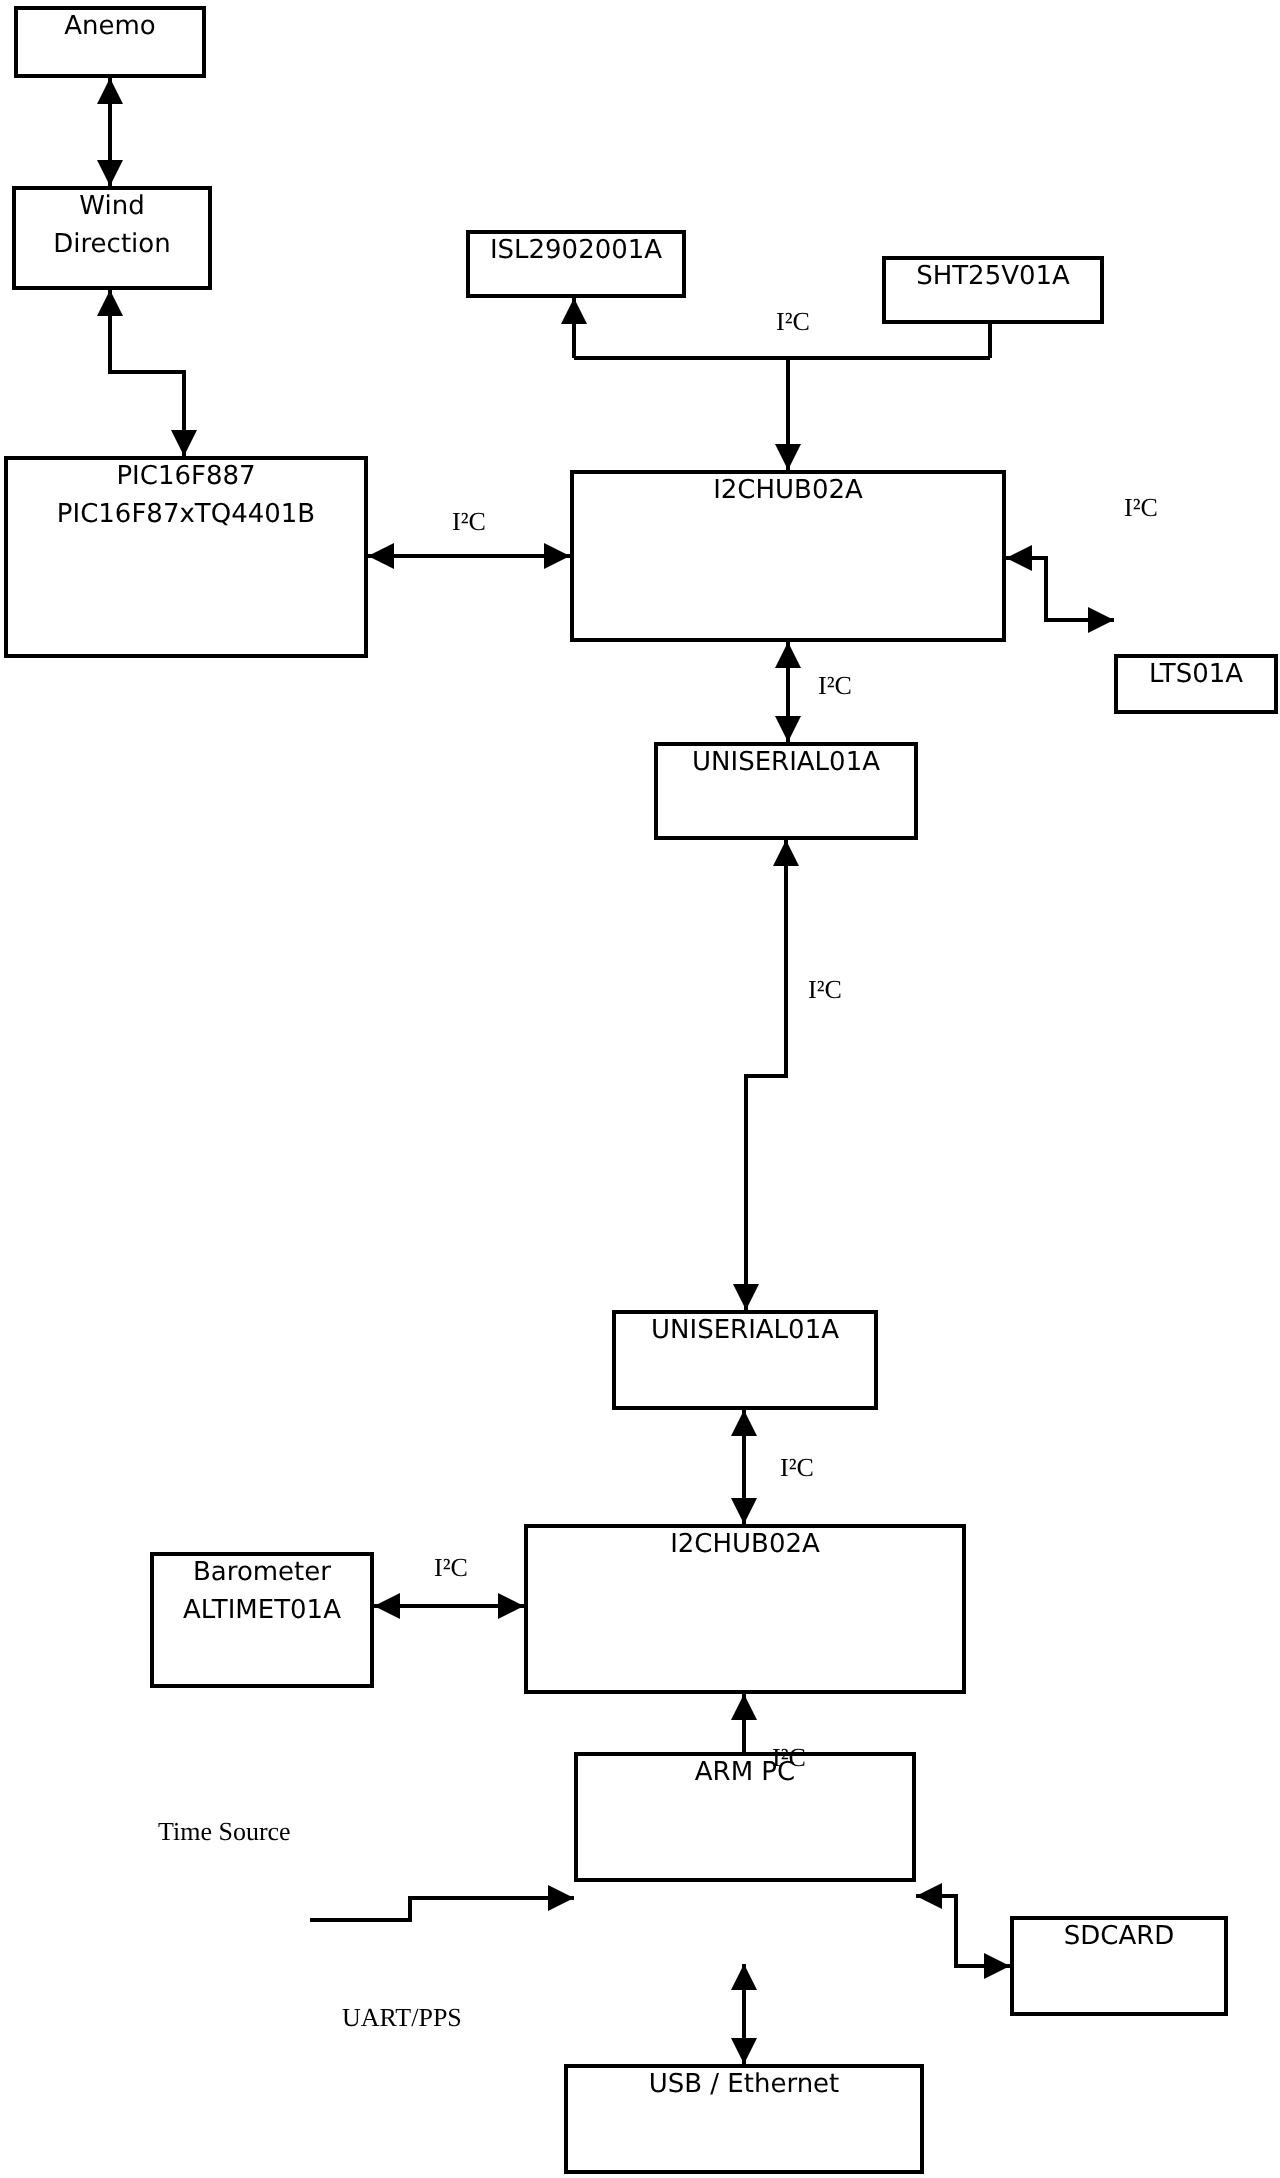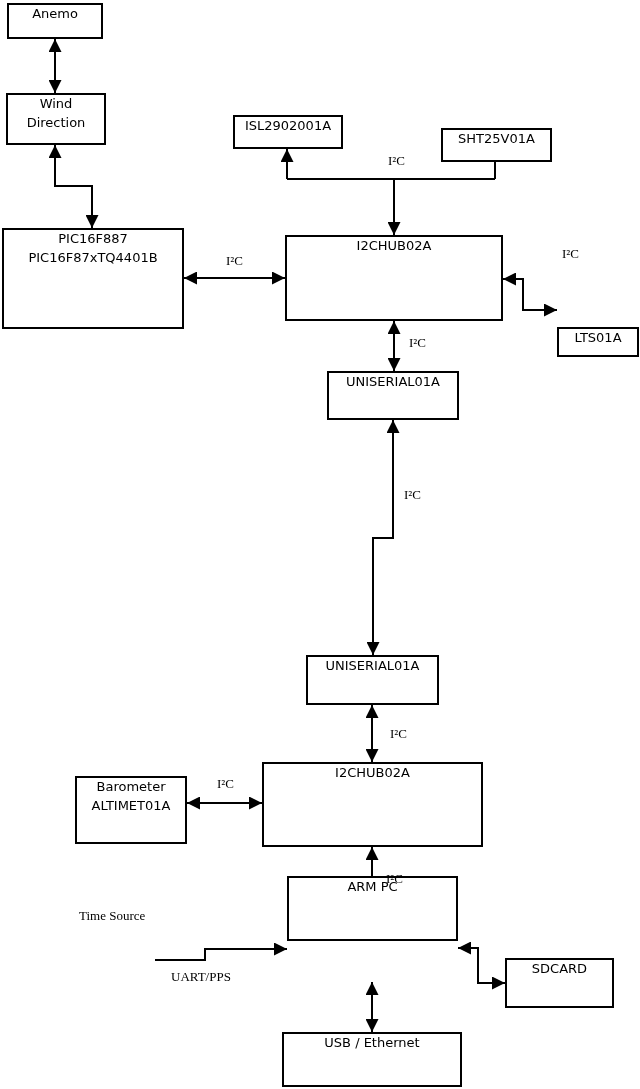--- a/index.html
+++ b/index.html
@@ -128,15 +128,15 @@
   <div class="lbl" style="left:388px; top:153px;">I²C</div>
   <div class="lbl" style="left:226px; top:253px;">I²C</div>
   <div class="lbl" style="left:562px; top:246px;">I²C</div>
   <div class="lbl" style="left:409px; top:335px;">I²C</div>
   <div class="lbl" style="left:404px; top:487px;">I²C</div>
   <div class="lbl" style="left:390px; top:726px;">I²C</div>
   <div class="lbl" style="left:217px; top:776px;">I²C</div>
   <div class="lbl" style="left:386px; top:871px;">I²C</div>
 
   <div class="lbl" style="left:79px; top:908px;">Time Source</div>
-  <div class="lbl" style="left:171px; top:969px;">UART/PPS</div>
+  <div class="lbl" style="left:171px; top:1001px;">UART/PPS</div>
 
 </div>
 
 </body></html>

